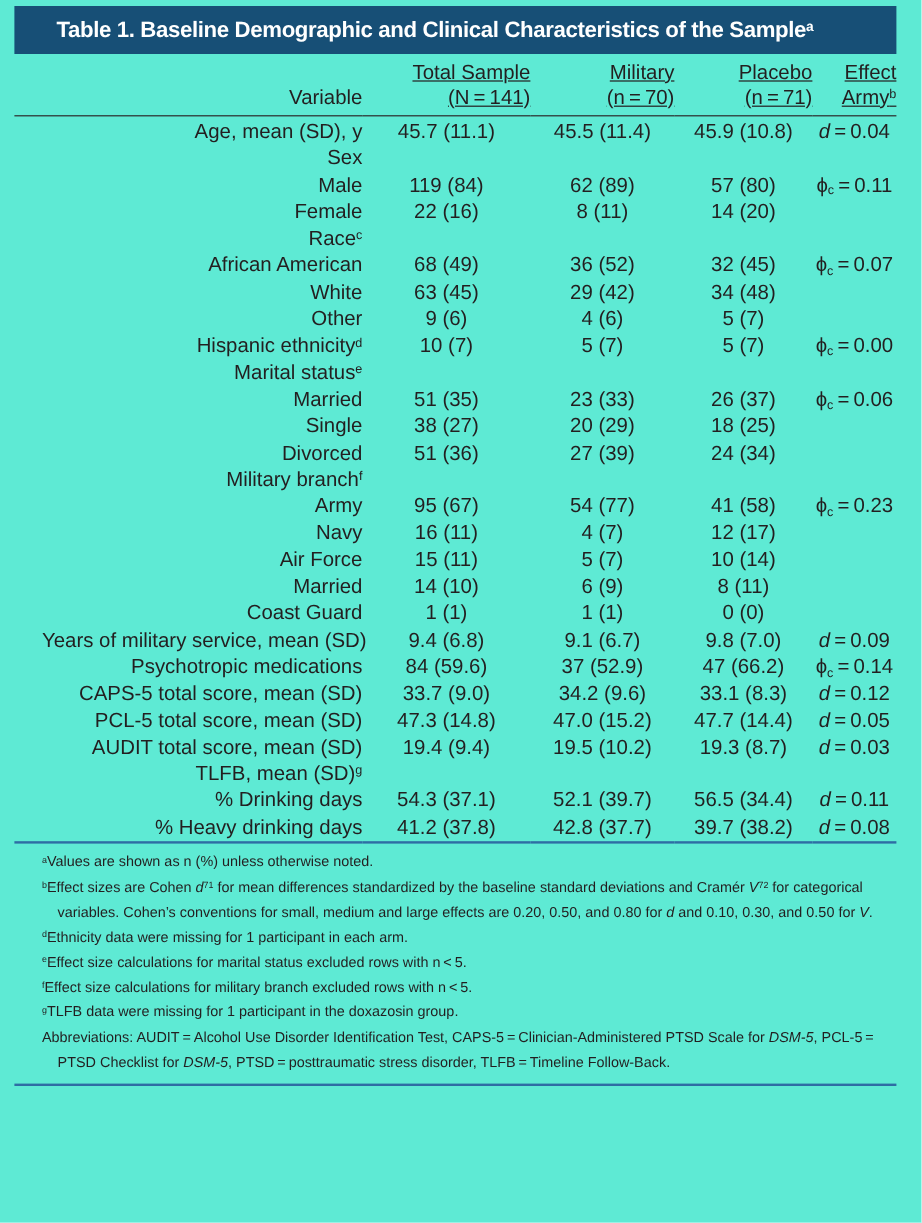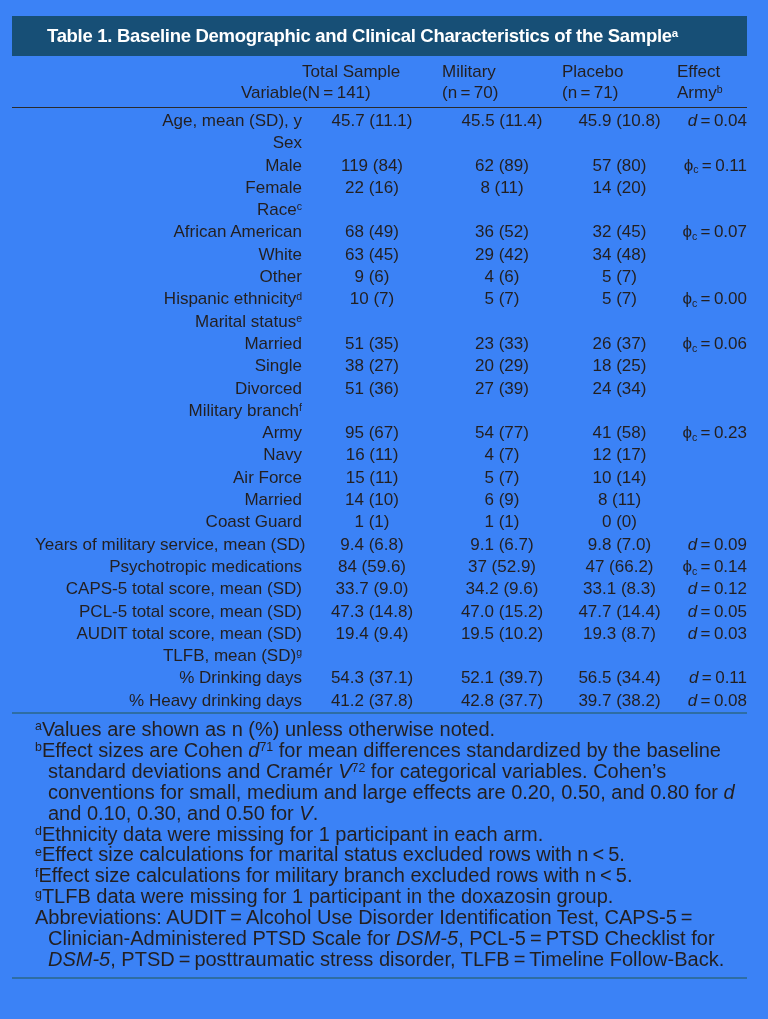--- a/index.html
+++ b/index.html
@@ -8,22 +8,22 @@
     background: #ffffff;
     width: 768px;
     font-family: "Liberation Sans", sans-serif;
     color: #231f20;
     -webkit-font-smoothing: antialiased;
   }
   .page {
     width: 768px;
     height: 1019px;
     box-sizing: border-box;
-    padding: 16px 21px 0 12px;
-    background: #3b82f6;
+    padding: 5px 21px 0 12px;
+    background: #5eead4;
     overflow: hidden;
   }
   .title-bar {
     background: var(--header-bar, #174f76);
     color: #ffffff;
     font-weight: bold;
     font-size: 18.5px;
     height: 40px;
     line-height: 40px;
     padding-left: 35px;
@@ -45,40 +45,40 @@
   col.c-eff { width: 70px; }
   thead th {
     font-weight: normal;
     font-size: 17px;
     line-height: 20.5px;
     vertical-align: bottom;
     padding: 3px 0 4px 0;
     border-bottom: 1.6px solid #2b2b2b;
   }
   th.h-var { text-align: right; padding-left: 23px; }
-  th.h-ctr { text-align: left; }
+  th.h-ctr { text-align: right; text-decoration: underline; }
   tbody td {
     font-size: 17px;
     height: 22.3px;
     line-height: 22.3px;
     padding: 0;
     white-space: nowrap;
     overflow: visible;
   }
   tbody tr:first-child td { padding-top: 2px; }
   td.var { text-align: right; padding-left: 23px; }
   td.var.indent { padding-left: 65px; }
   td.num { text-align: center; }
-  td.eff { text-align: right; }
+  td.eff { text-align: center; }
   .footnotes {
     width: 735px;
     box-sizing: border-box;
     padding: 5px 6px 7px 23px;
     border-bottom: 2.5px solid var(--rule-blue, #2e6da4);
-    font-size: 20px;
+    font-size: 12px;
     line-height: 20.9px;
   }
   .footnote {
     padding-left: 13px;
     text-indent: -13px;
   }
   sup {
     font-size: 62%;
     vertical-align: baseline;
     position: relative;

